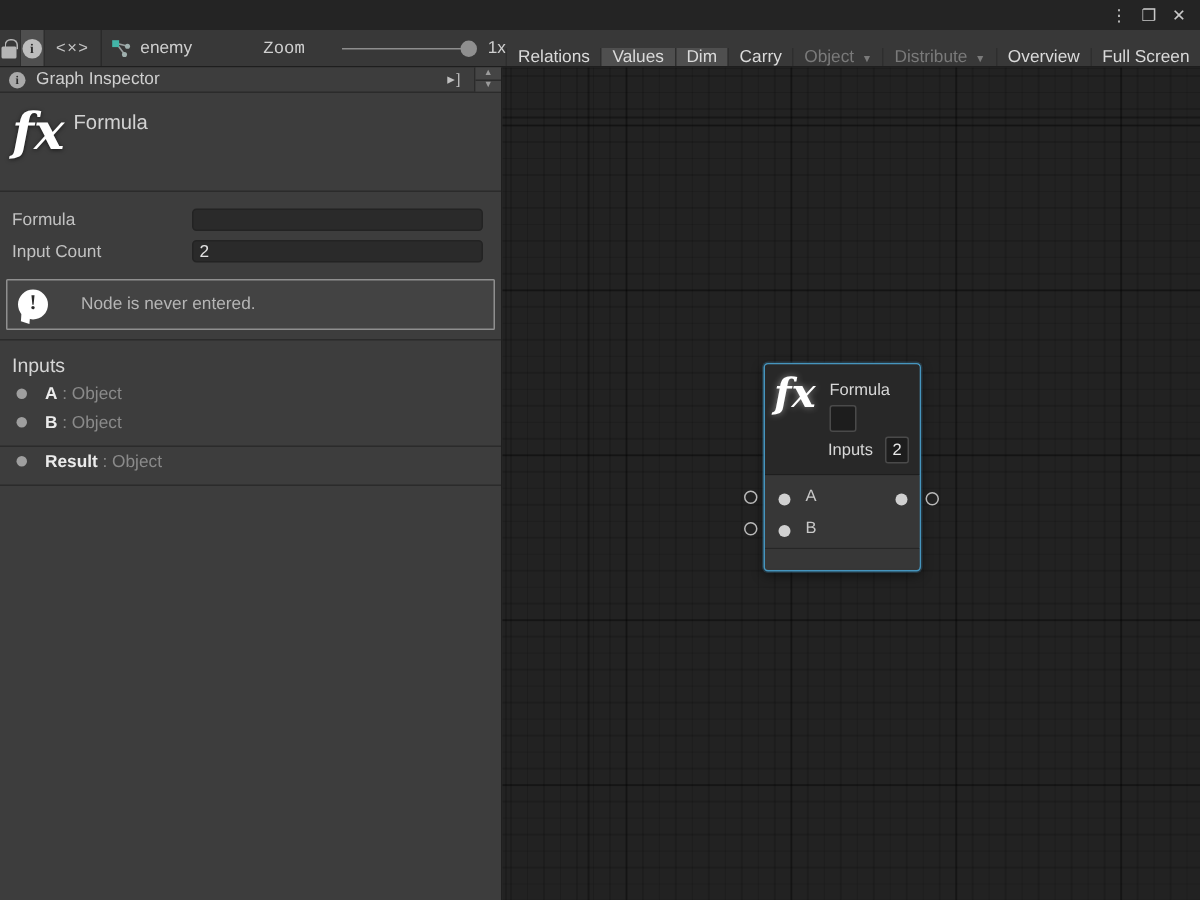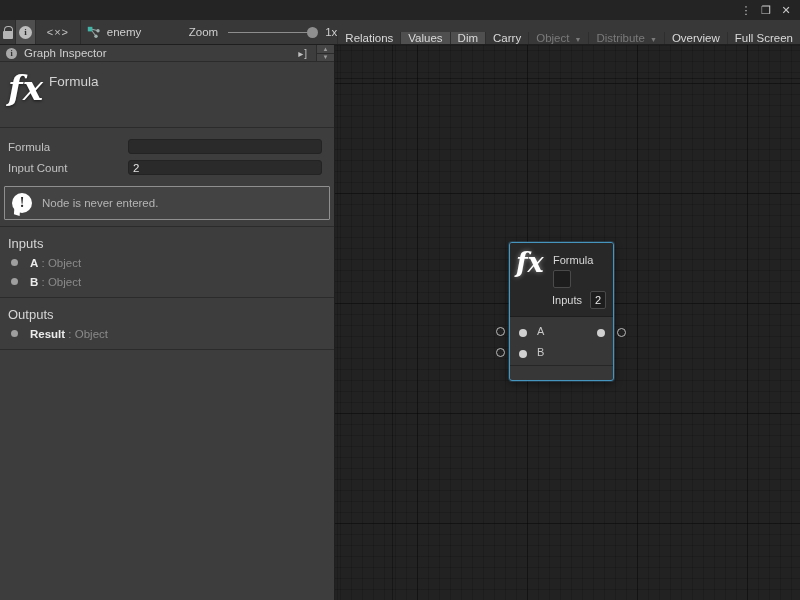--- a/index.html
+++ b/index.html
@@ -57,21 +57,21 @@
   .tb-info{width:33px;background:var(--pressed);border-left:1px solid #2e2e2e;border-right:1px solid #2e2e2e;}
   .tb-code{width:76px;color:#c3c3c3;letter-spacing:1px;font-size:11px;}
   .lock-glyph{position:relative;width:10px;height:8px;background:#b5b5b5;border-radius:1px;margin-top:5px;}
   .lock-glyph:before{content:"";position:absolute;left:1.5px;top:-5px;width:7px;height:6px;
     border:1.5px solid #b5b5b5;border-bottom:none;border-radius:4px 4px 0 0;}
   .info-circle{width:13px;height:13px;border-radius:50%;background:#bdbdbd;color:#2d2d2d;
     display:flex;align-items:center;justify-content:center;font-size:9px;font-weight:bold;font-family:"Liberation Serif",serif;}
   .tb-breadcrumb{display:flex;align-items:center;gap:6px;padding:0 10px 0 6px;min-width:82px;}
   .bc-label{color:#cfcfcf;}
   .tb-zoom{display:flex;align-items:center;margin-left:26px;}
-  .zoom-label{color:#cfcfcf;margin-right:10px;}
+  .zoom-label{color:#cfcfcf;margin-right:25px;font-family:Liberation Mono, monospace;}
   .zoom-track{position:relative;width:88px;height:1px;background:#8d8d8d;}
   .zoom-handle{position:absolute;right:-2px;top:-5px;width:11px;height:11px;border-radius:50%;background:#8f8f8f;}
   .zoom-value{margin-left:9px;color:#cfcfcf;}
   .tb-buttons{margin-left:auto;display:flex;align-items:flex-end;}
   .tb-btn{
     display:flex;align-items:center;padding:0 7px;color:#dadada;cursor:default;
     border-left:1px solid #2e2e2e;white-space:nowrap;
   }
   .tb-btn.active{background:var(--pressed);}
   .tb-btn.disabled{color:#7a7a7a;}
@@ -117,21 +117,21 @@
   .warning-box{
     position:relative;margin:8px 4px 0 4px;height:34px;
     background:#434343;border:1px solid #8f8f8f;border-radius:1px;
     display:flex;align-items:center;
   }
   .warn-icon{position:relative;margin-left:7px;width:20px;height:20px;background:#fff;border-radius:50%;
     display:flex;align-items:center;justify-content:center;color:#2b2b2b;font-weight:bold;font-size:14px;
     font-family:"Liberation Serif",serif;}
   .warn-icon:after{content:"";position:absolute;left:2px;bottom:-2px;width:6px;height:6px;background:#fff;
     transform:rotate(18deg) skew(14deg);}
-  .warn-text{margin-left:10px;color:#b5b5b5;}
+  .warn-text{margin-left:22px;color:#b5b5b5;}
 
   .insp-divider{height:1px;background:#2b2b2b;margin-top:6px;}
   .section-title{font-size:13px;color:#d6d6d6;padding:9px 0 2px 8px;}
   .port-row{display:flex;align-items:center;height:19px;padding-left:11px;}
   .port-dot{width:7px;height:7px;border-radius:50%;background:#9f9f9f;margin-right:12px;}
   .port-name{font-weight:bold;color:#ebebeb;}
   .port-type{color:#8a8a8a;white-space:pre;}
 
   
   .canvas{
@@ -297,21 +297,20 @@
     <span class="port-type"> : Object</span>
   </div>
   <div class="port-row">
     <span class="port-dot"></span>
     <span class="port-name">B</span>
     <span class="port-type"> : Object</span>
   </div>
 
   <div class="insp-divider"></div>
 
-  <div class="section-title">Outputs</div>
   <div class="port-row">
     <span class="port-dot"></span>
     <span class="port-name">Result</span>
     <span class="port-type"> : Object</span>
   </div>
 
   <div class="insp-divider"></div>
 </div>
 
 <div class="canvas">

